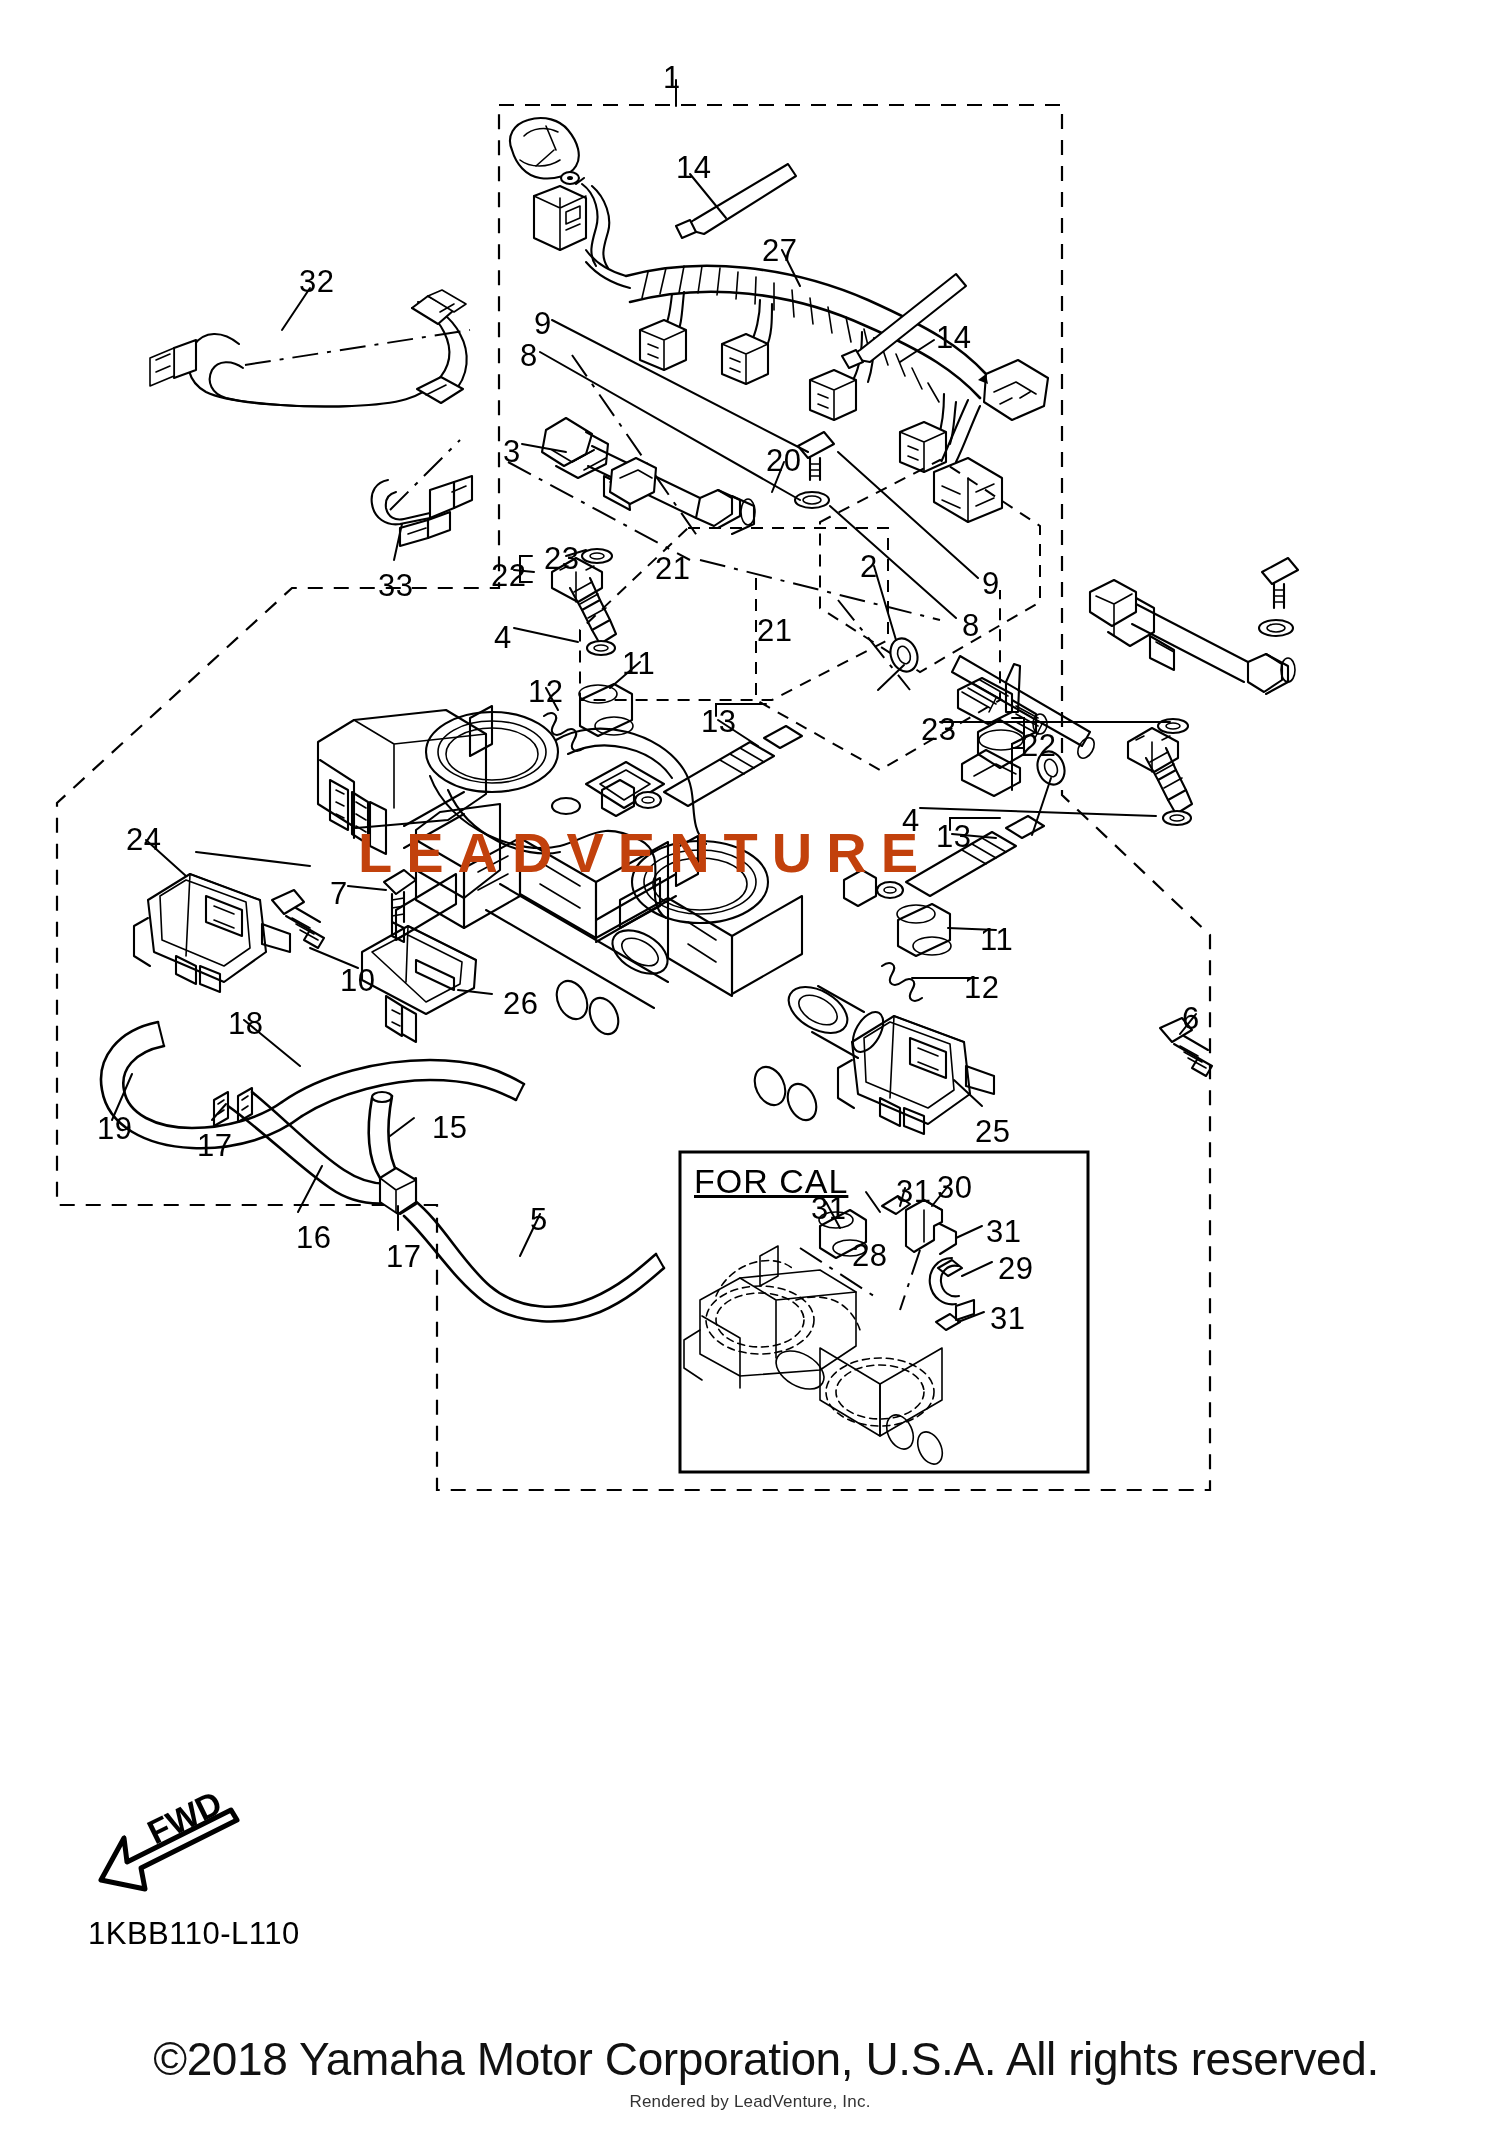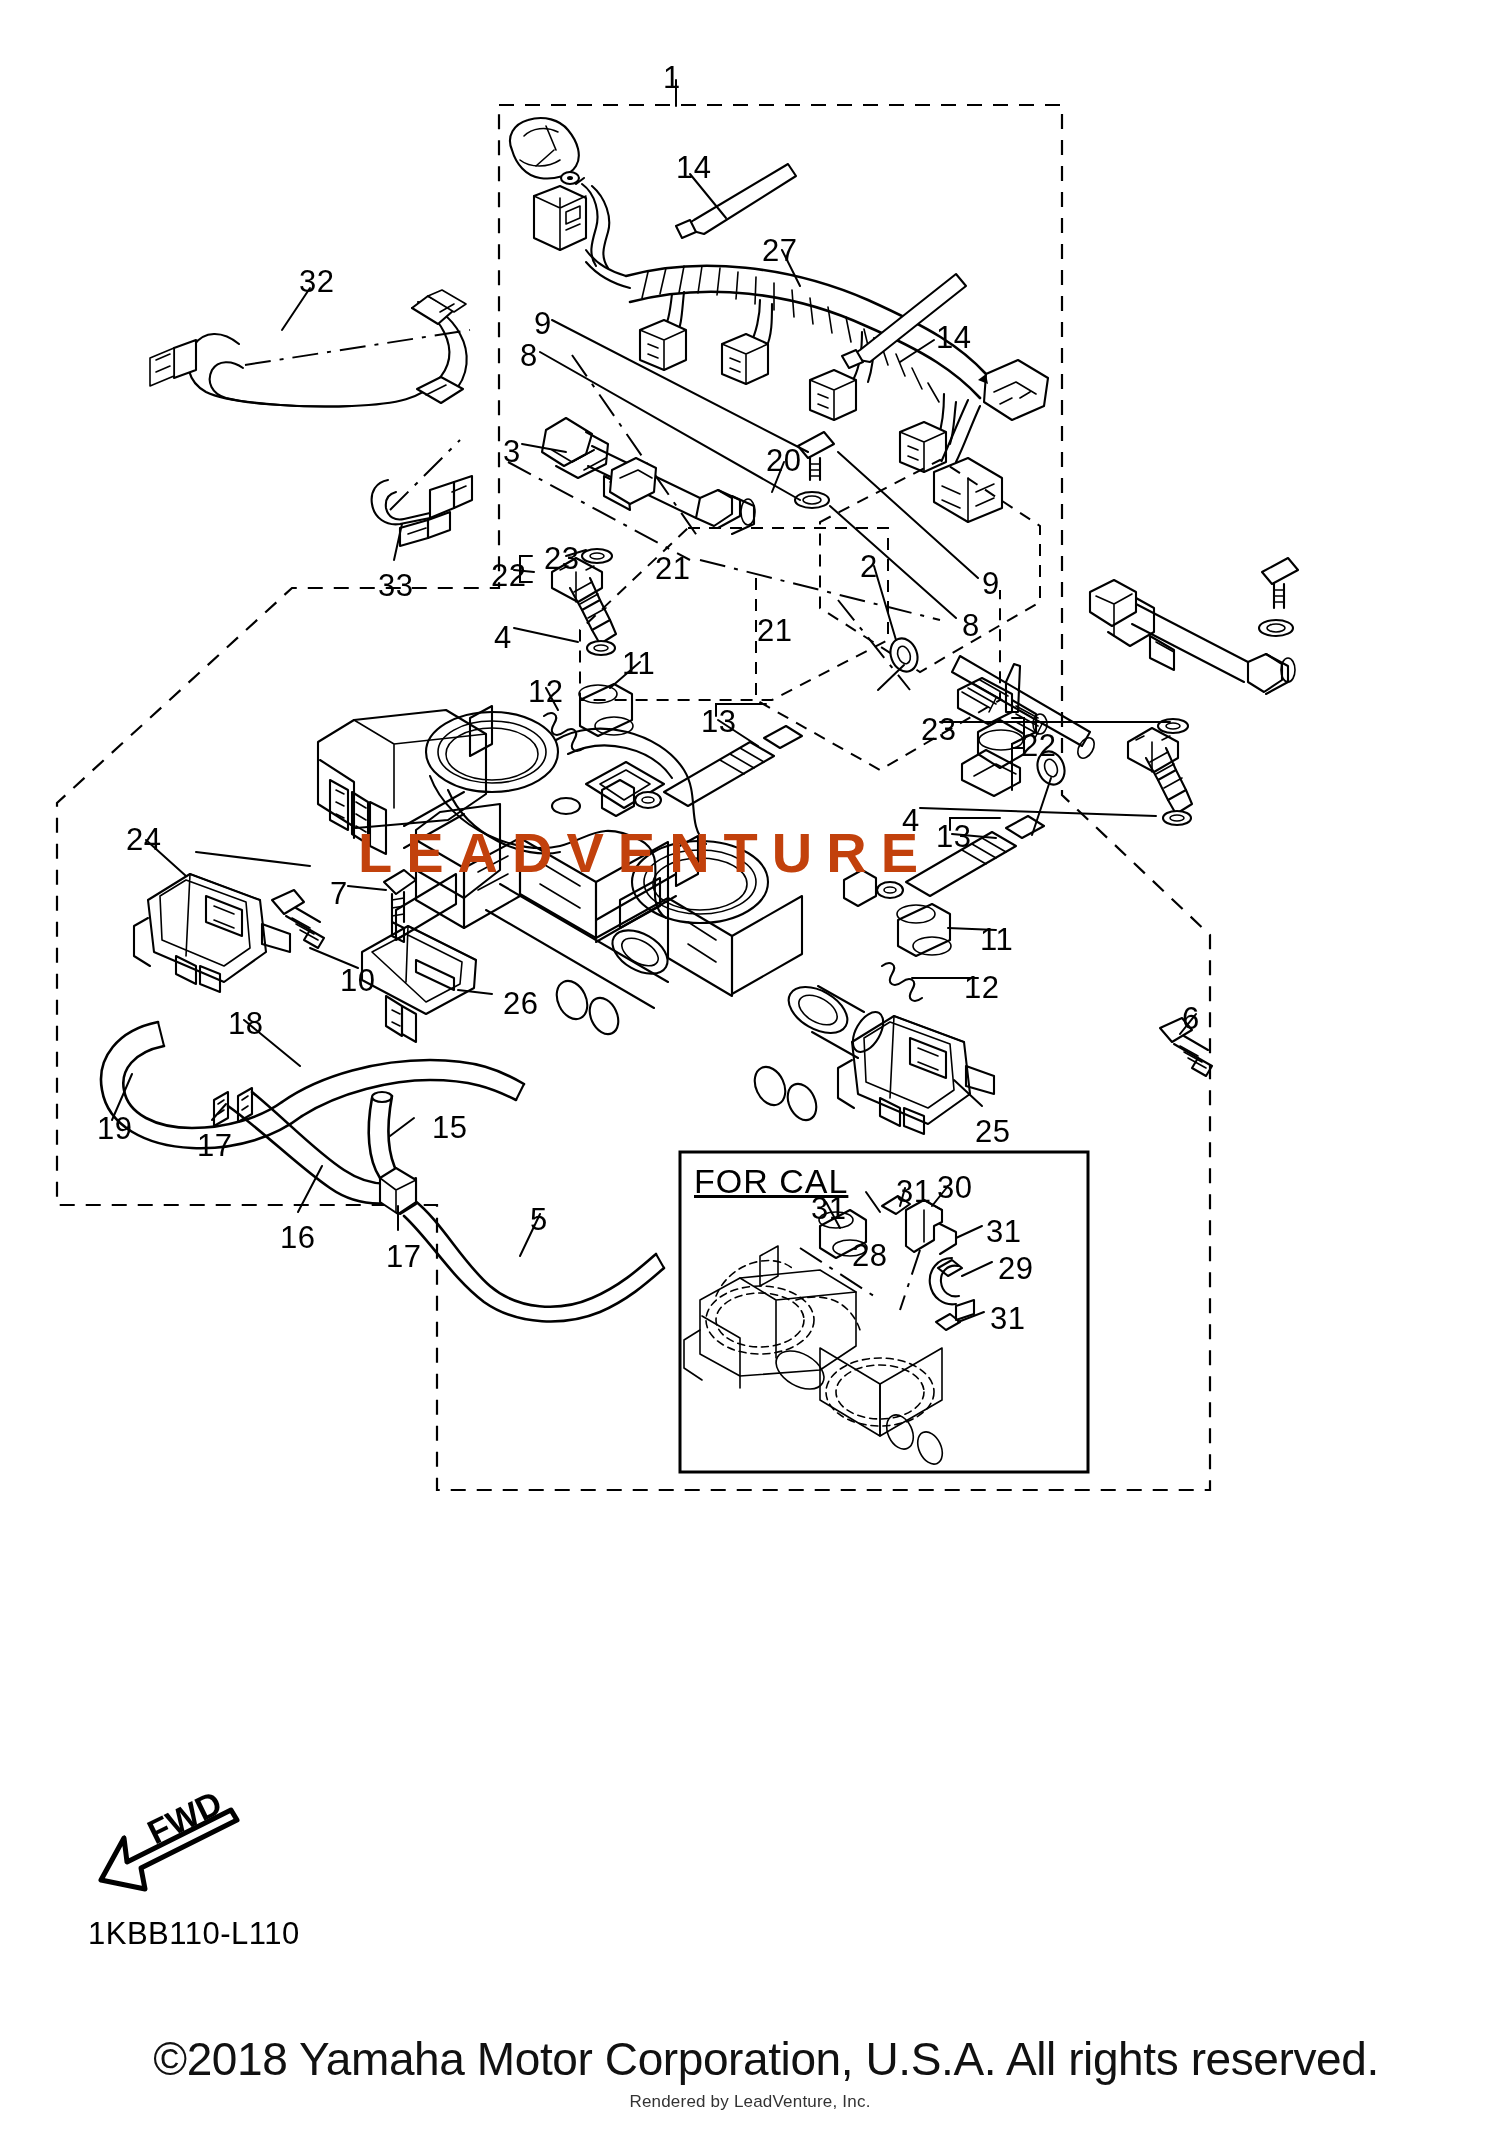--- a/index.html
+++ b/index.html
@@ -572,21 +572,21 @@
       <div class="callout" style="left: 126px; top: 824px;">24</div>
       <div class="callout" style="left: 330px; top: 878px;">7</div>
       <div class="callout" style="left: 340px; top: 965px;">10</div>
       <div class="callout" style="left: 503px; top: 988px;">26</div>
       <div class="callout" style="left: 1182px; top: 1003px;">6</div>
       <div class="callout" style="left: 975px; top: 1116px;">25</div>
       <div class="callout" style="left: 228px; top: 1008px;">18</div>
       <div class="callout" style="left: 97px; top: 1113px;">19</div>
       <div class="callout" style="left: 197px; top: 1130px;">17</div>
       <div class="callout" style="left: 432px; top: 1112px;">15</div>
-      <div class="callout" style="left: 280px; top: 1222px;">16</div>
+      <div class="callout" style="left: 296px; top: 1222px;">16</div>
       <div class="callout" style="left: 386px; top: 1241px;">17</div>
       <div class="callout" style="left: 530px; top: 1204px;">5</div>
       <div class="callout" style="left: 811px; top: 1193px;">31</div>
       <div class="callout" style="left: 852px; top: 1240px;">28</div>
       <div class="callout" style="left: 896px; top: 1176px;">31</div>
       <div class="callout" style="left: 937px; top: 1172px;">30</div>
       <div class="callout" style="left: 986px; top: 1216px;">31</div>
       <div class="callout" style="left: 998px; top: 1253px;">29</div>
       <div class="callout" style="left: 990px; top: 1303px;">31</div>
     </div>

